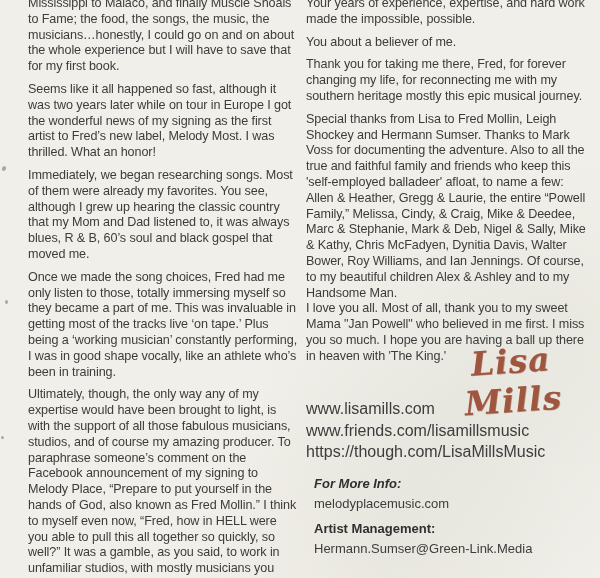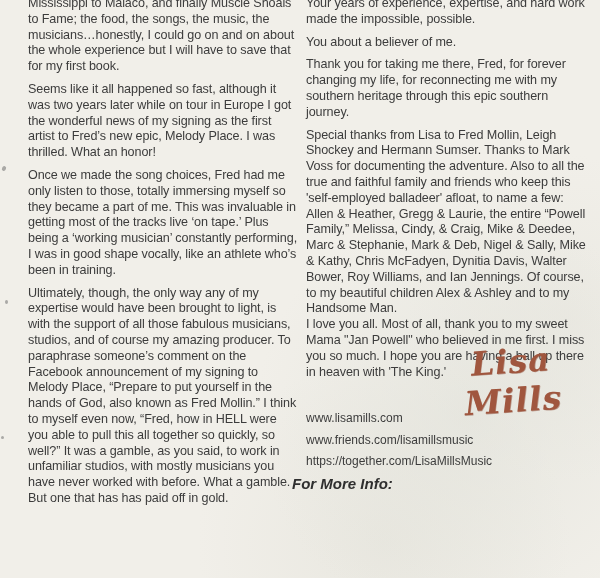--- a/index.html
+++ b/index.html
@@ -41,30 +41,30 @@
     font-style: italic;
     font-weight: bold;
     font-size: 33px;
     color: #a0563e;
     transform: rotate(-4deg);
     letter-spacing: 1px;
     text-shadow: 0.6px 0.6px 0 rgba(130,62,42,0.45);
   }
   .links {
     position: absolute;
-    left: 306px; top: 408px;
+    left: 306px; top: 398px;
     color: #3c3c3c;
-    font-size: 12px;
+    font-size: 16px;
     line-height: 21.6px;
   }
   .contact-block {
     position: absolute;
-    left: 292px;
+    left: 314px;
     color: #2f2f2f;
-    font-size: 15px;
+    font-size: 13px;
     line-height: 20px;
   }
   .more-info  { top: 474px; }
   .management { top: 519px; }
   .contact-label { font-weight: bold; }
   .more-info .contact-label { font-style: italic; }
   .contact-value { color: #3c3c3c; }
   .speck {
     position: absolute;
     background: #6f6f6f;
@@ -75,43 +75,49 @@
   .speck-2 { left: 5px; top: 300px; width: 3px; height: 4px; }
   .speck-3 { left: 1px; top: 436px; width: 3px; height: 3px; }
 </style>
 </head>
 <body>
 
 <div class="page" style="background-color: rgb(241, 239, 233);">
 
   <div class="col col-left" style="color: rgb(60, 60, 60);">
     <p>Mississippi to Malaco, and finally Muscle Shoals to Fame; the food, the songs, the music, the musicians…honestly, I could go on and on about the whole experience but I will have to save that for my first book.</p>
-    <p>Seems like it all happened so fast, although it was two years later while on tour in Europe I got the wonderful news of my signing as the first artist to Fred’s new epic, Melody Place. I was thrilled. What an honor!</p>
+    <p>Seems like it all happened so fast, although it was two years later while on tour in Europe I got the wonderful news of my signing as the first artist to Fred’s new label, Melody Most. I was thrilled. What an honor!</p>
+    <p>Immediately, we began researching songs. Most of them were already my favorites. You see, although I grew up hearing the classic country that my Mom and Dad listened to, it was always blues, R &amp; B, 60’s soul and black gospel that moved me.</p>
     <p>Once we made the song choices, Fred had me only listen to those, totally immersing myself so they became a part of me. This was invaluable in getting most of the tracks live ‘on tape.’ Plus being a ‘working musician’ constantly performing, I was in good shape vocally, like an athlete who’s been in training.</p>
     <p>Ultimately, though, the only way any of my expertise would have been brought to light, is with the support of all those fabulous musicians, studios, and of course my amazing producer. To paraphrase someone’s comment on the Facebook announcement of my signing to Melody Place, “Prepare to put yourself in the hands of God, also known as Fred Mollin.” I think to myself even now, “Fred, how in HELL were you able to pull this all together so quickly, so well?” It was a gamble, as you said, to work in unfamiliar studios, with mostly musicians you have never worked with before. What a gamble. But one that has has paid off in gold.</p>
   </div>
 
   <div class="col col-right" style="color: rgb(60, 60, 60);">
     <p>Your years of experience, expertise, and hard work made the impossible, possible.</p>
     <p>You about a believer of me.</p>
-    <p>Thank you for taking me there, Fred, for forever changing my life, for reconnecting me with my southern heritage through this epic southern journey.</p>
+    <p>Thank you for taking me there, Fred, for forever changing my life, for reconnecting me with my southern heritage mostly this epic musical journey.</p>
     <p>Special thanks from Lisa to Fred Mollin, Leigh Shockey and Hermann Sumser. Thanks to Mark Voss for documenting the adventure. Also to all the true and faithful family and friends who keep this 'self-employed balladeer' afloat, to name a few:  Allen &amp; Heather, Gregg &amp; Laurie, the entire “Powell Family,” Melissa, Cindy, &amp; Craig, Mike &amp; Deedee, Marc &amp; Stephanie, Mark &amp; Deb, Nigel &amp; Sally, Mike &amp; Kathy, Chris McFadyen, Dynitia Davis, Walter Bower, Roy Williams, and Ian Jennings. Of course, to my beautiful children Alex &amp; Ashley and to my Handsome Man.
 I love you all. Most of all, thank you to my sweet Mama "Jan Powell" who believed in me first. I miss you so much. I hope you are having a ball up there in heaven with 'The King.'</p>
   </div>
 
   <div class="signature" style="color: rgb(160, 86, 62);">Lisa Mills</div>
 
   <div class="links">
     <div>www.lisamills.com</div>
     <div>www.friends.com/lisamillsmusic</div>
-    <div>https://together.com/LisaMillsMusic</div>
+    <div>https://though.com/LisaMillsMusic</div>
   </div>
 
   <div class="contact-block more-info">
     <div class="contact-label">For More Info:</div>
+    <div class="contact-value">melodyplacemusic.com</div>
   </div>
 
+  <div class="contact-block management">
+    <div class="contact-label">Artist Management:</div>
+    <div class="contact-value">Hermann.Sumser@Green-Link.Media</div>
+  </div>
 
   <div class="speck speck-1"></div>
   <div class="speck speck-2"></div>
   <div class="speck speck-3"></div>
 
 </div>
 
 </body></html>

